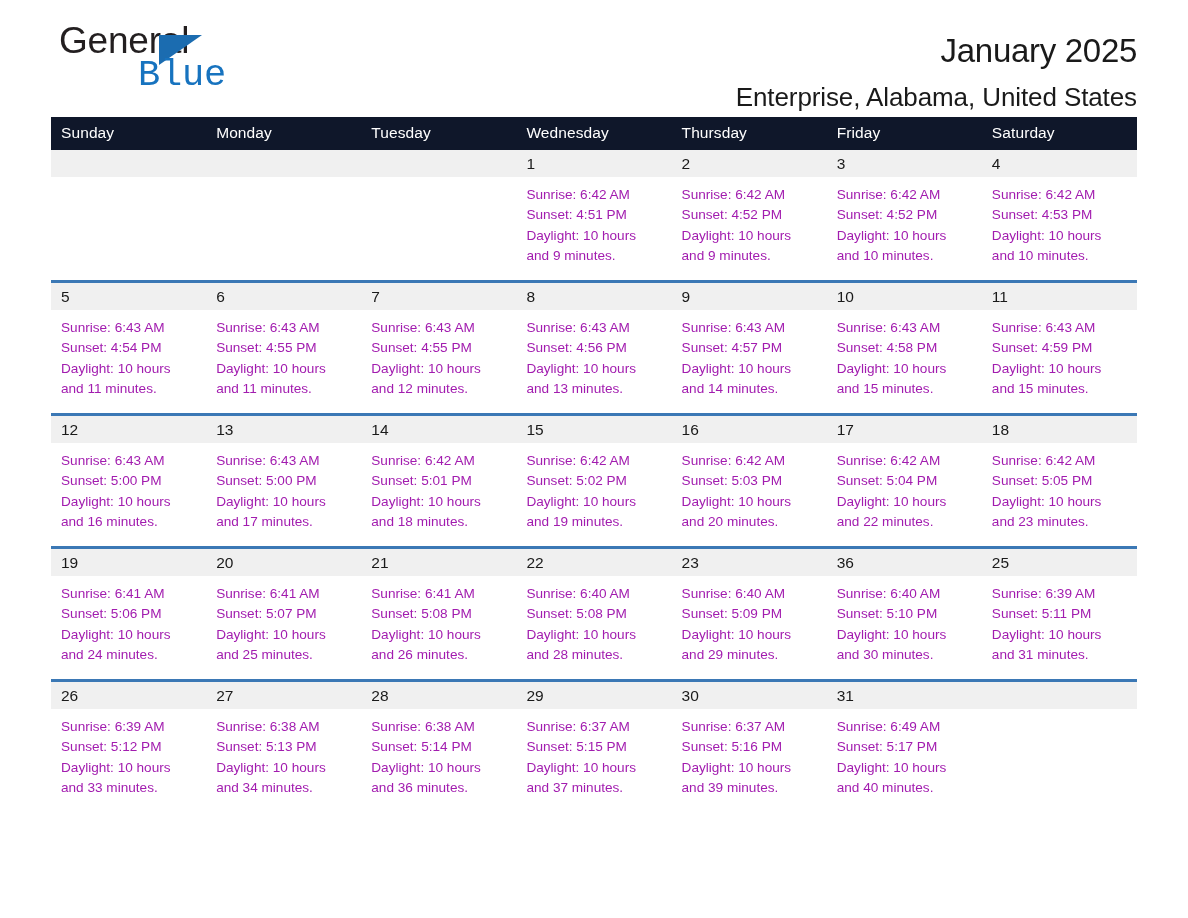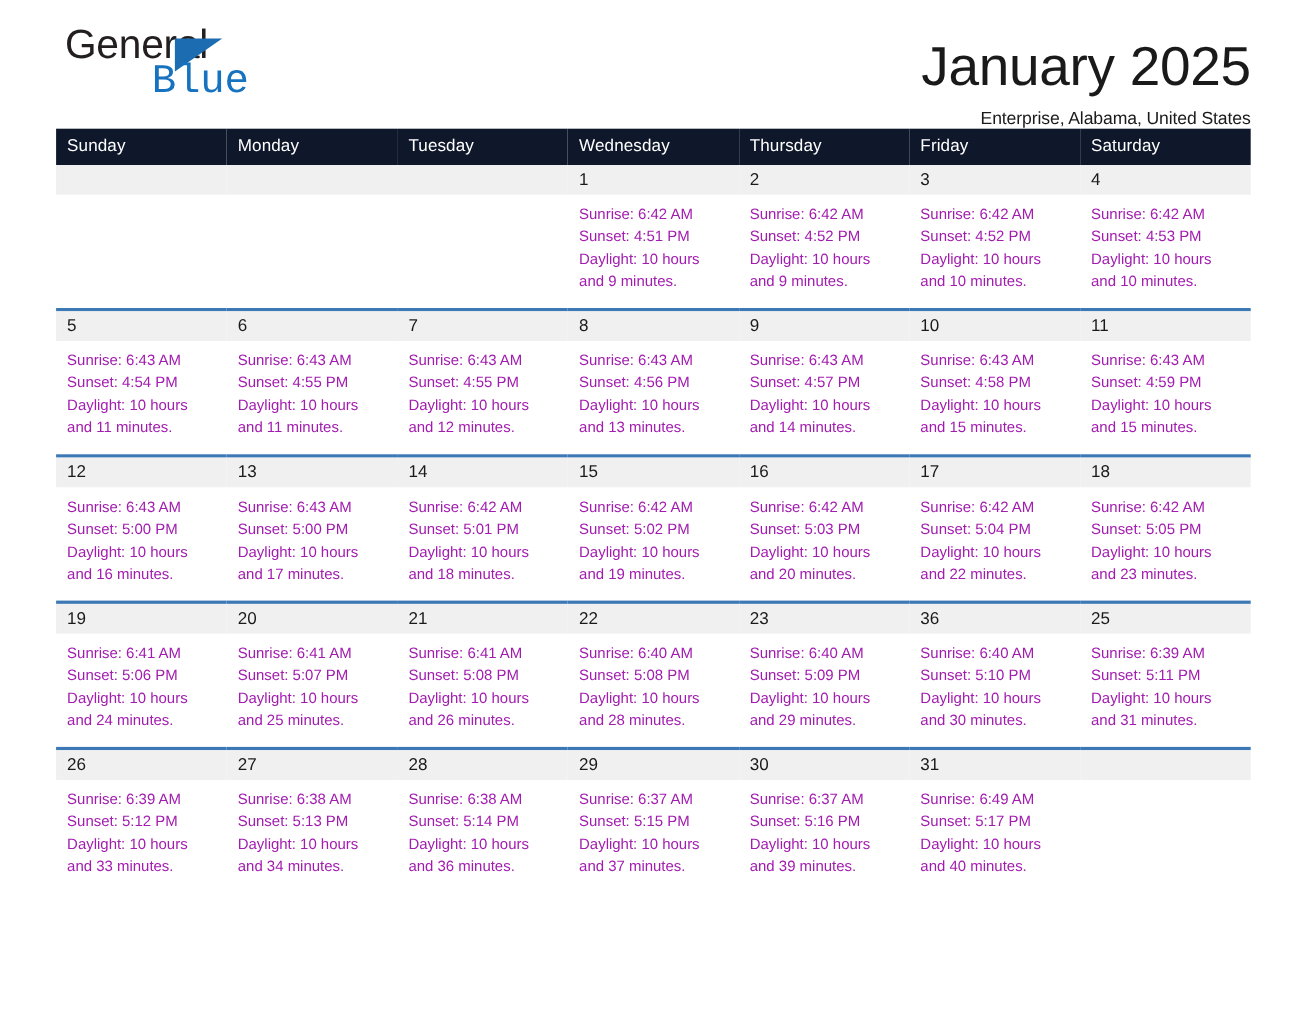--- a/index.html
+++ b/index.html
@@ -59,29 +59,29 @@
     width: 0;
     height: 0;
     border-left: 43px solid #1b6cb0;
     border-bottom: 30px solid transparent;
     border-top: 0 solid transparent;
   }
   .title-wrap {
     text-align: right;
   }
   .month-title {
-    font-size: 50px;
+    font-size: 33px;
     color: #1a1a1a;
     line-height: 1.05;
     letter-spacing: -0.3px;
     white-space: nowrap;
     text-align: right;
   }
   .location {
-    font-size: 16px;
+    font-size: 26px;
     color: #1a1a1a;
     margin-top: 13px;
     letter-spacing: -0.1px;
     white-space: nowrap;
   }
 
   
   .calendar {
     width: 1086px;
     border-collapse: collapse;

